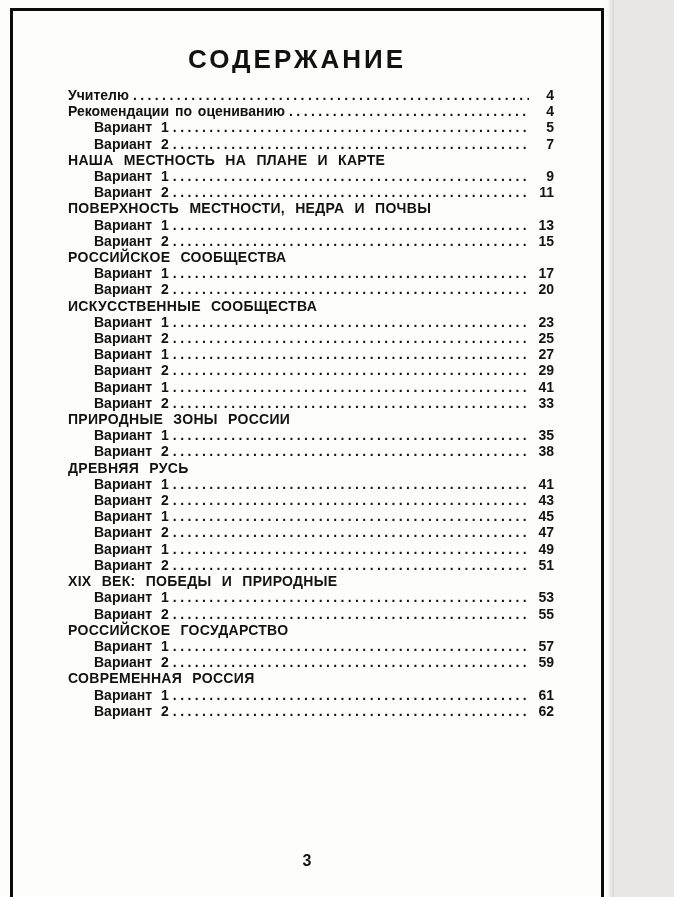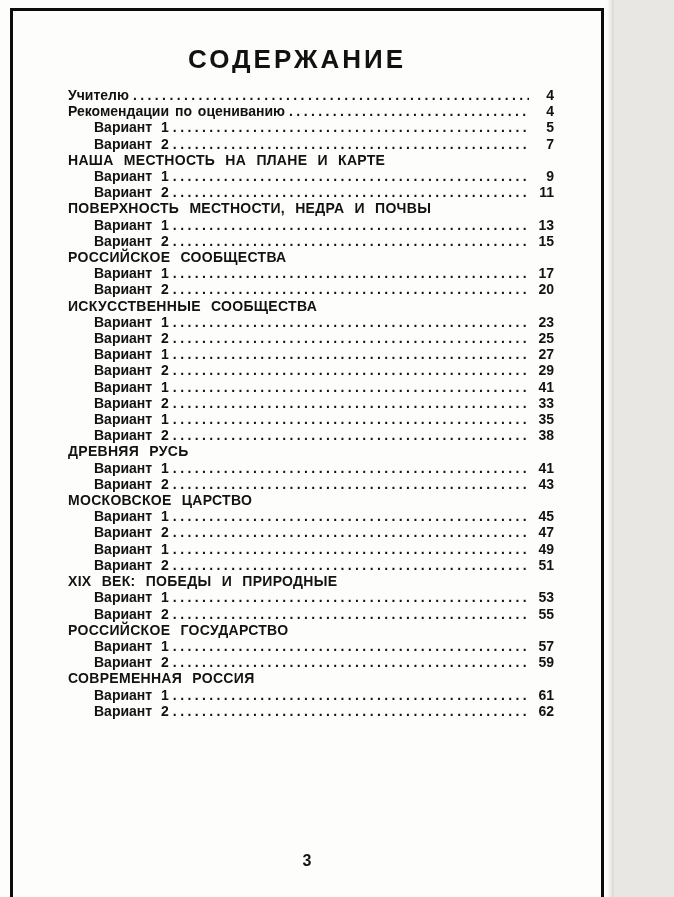--- a/index.html
+++ b/index.html
@@ -171,20 +171,23 @@
         <div class="row variant">
           <span class="label">Вариант 1</span>
           <span class="leader"></span>
           <span class="pagenum">41</span>
         </div>
         <div class="row variant">
           <span class="label">Вариант 2</span>
           <span class="leader"></span>
           <span class="pagenum">33</span>
         </div>
+        <div class="row heading">
+          <span class="label">ПРИРОДНЫЕ ЗОНЫ РОССИИ</span>
+        </div>
         <div class="row variant">
           <span class="label">Вариант 1</span>
           <span class="leader"></span>
           <span class="pagenum">35</span>
         </div>
         <div class="row variant">
           <span class="label">Вариант 2</span>
           <span class="leader"></span>
           <span class="pagenum">38</span>
         </div>
@@ -193,23 +196,20 @@
         </div>
         <div class="row variant">
           <span class="label">Вариант 1</span>
           <span class="leader"></span>
           <span class="pagenum">41</span>
         </div>
         <div class="row variant">
           <span class="label">Вариант 2</span>
           <span class="leader"></span>
           <span class="pagenum">43</span>
-        </div>
-        <div class="row heading">
-          <span class="label">МОСКОВСКОЕ ЦАРСТВО</span>
         </div>
         <div class="row variant">
           <span class="label">Вариант 1</span>
           <span class="leader"></span>
           <span class="pagenum">45</span>
         </div>
         <div class="row variant">
           <span class="label">Вариант 2</span>
           <span class="leader"></span>
           <span class="pagenum">47</span>

